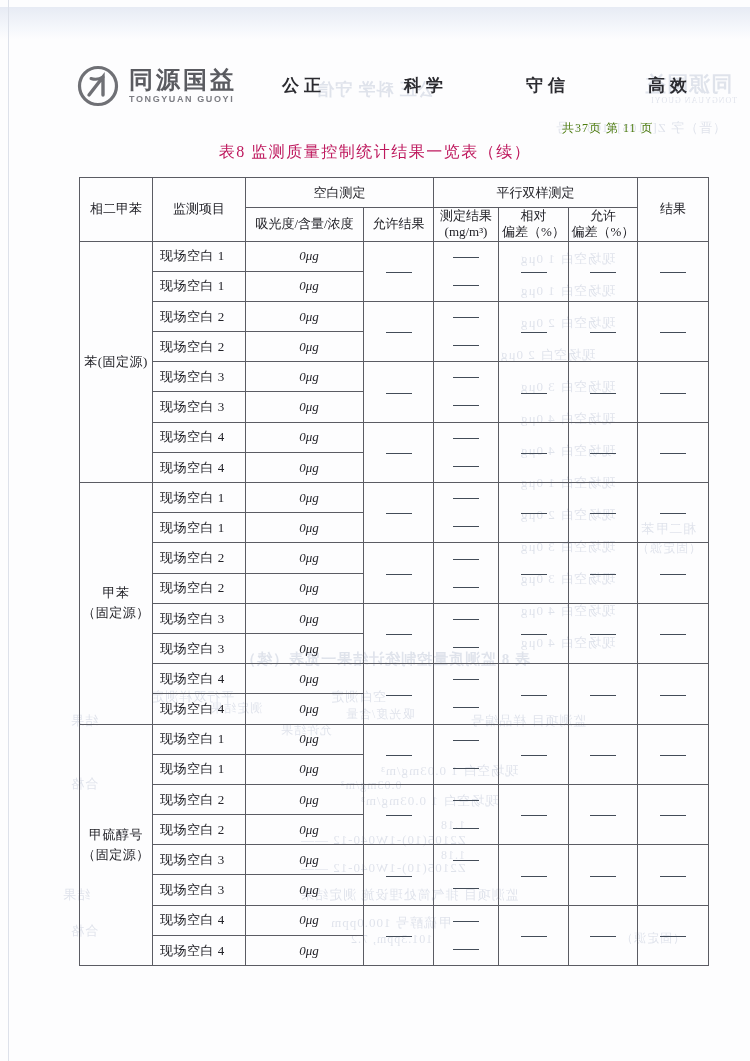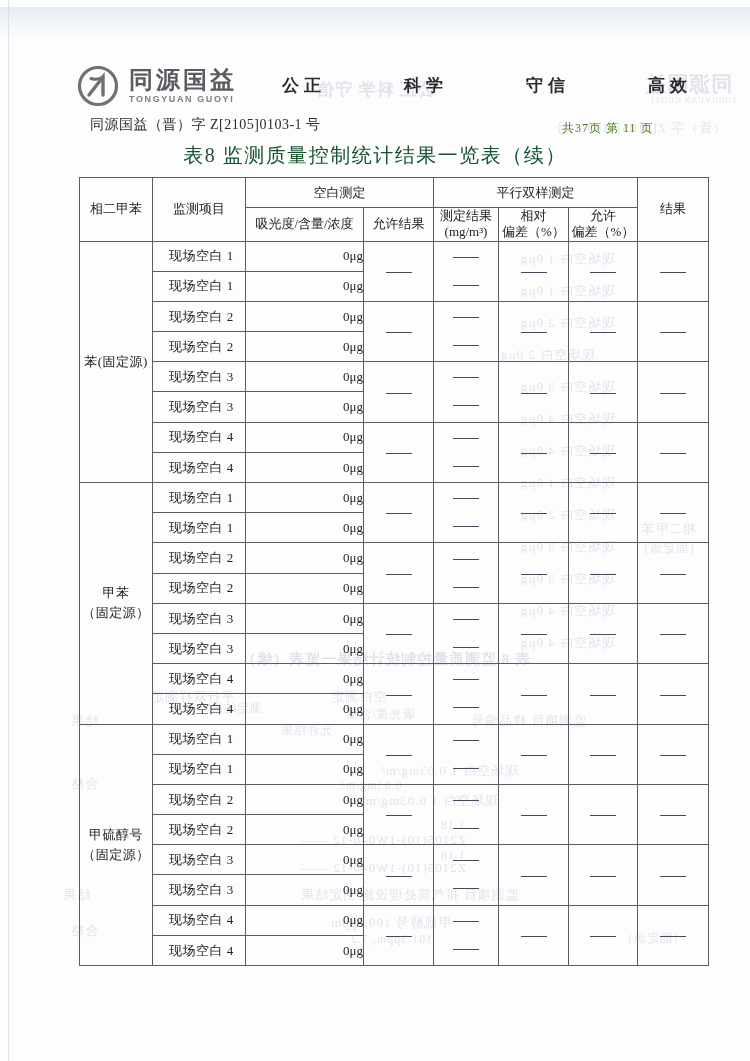--- a/index.html
+++ b/index.html
@@ -18,37 +18,37 @@
   }
   
   .logo-wrap{position:absolute;left:76px;top:64px;display:flex;align-items:center;gap:9px;}
   .logo-icon{width:44px;height:44px;flex:0 0 auto;}
   .logo-text-cn{font-size:24px;font-weight:bold;letter-spacing:3px;color:#5a5b60;line-height:1.05;}
   .logo-text-en{font-size:9px;letter-spacing:1.6px;color:#7c7d83;font-family:"Liberation Sans",sans-serif;font-weight:bold;}
   .slogan{position:absolute;left:282px;top:74px;display:flex;gap:78px;}
   .slogan span{font-size:17px;font-weight:bold;letter-spacing:5px;color:#2b2b30;}
   .doc-number{position:absolute;left:90px;top:116px;font-size:14px;letter-spacing:.5px;color:#2b2b30;}
   .page-info{position:absolute;left:562px;top:120px;font-size:12px;letter-spacing:1px;color:#4d7c0f;}
-  .doc-title{position:absolute;left:0;right:0;top:142px;text-align:center;font-size:20px;letter-spacing:1.5px;color:#14532d;font-weight:500;}
+  .doc-title{position:absolute;left:0;right:0;top:142px;text-align:center;font-size:16px;letter-spacing:1.5px;color:#be185d;font-weight:500;}
   
   table.qc{
     position:absolute;left:79px;top:177px;width:629px;
     border-collapse:collapse;table-layout:fixed;
     border:1.5px solid #45464c;
   }
   .qc th,.qc td{
     border:1px solid #5b5c63;padding:0;margin:0;
     font-size:13px;font-weight:normal;color:#232329;
     text-align:center;vertical-align:middle;line-height:1.2;
   }
   .qc thead tr.h1{height:30px;}
   .qc thead tr.h2{height:33px;}
   .qc tbody tr{height:30.2px;}
-  .qc .sample-cell{text-align:left;padding-left:16px;letter-spacing:.5px;}
-  .qc .value-cell{text-align:right;padding-left:9px;}
+  .qc .sample-cell{text-align:left;padding-left:7px;letter-spacing:.5px;}
+  .qc .value-cell{text-align:center;padding-left:9px;font-style:italic;}
   .qc .project-cell div{line-height:1.55;letter-spacing:.5px;}
   .dash{display:inline-block;width:26px;height:0;border-top:1.6px solid #434c58;vertical-align:middle;}
   .dash-stack{display:flex;flex-direction:column;justify-content:space-around;align-items:center;height:56px;}
   .th-two-line div{line-height:1.25;}
   
   .bleed{position:absolute;left:0;top:0;width:750px;height:1061px;pointer-events:none;}
   .ghost{
     position:absolute;transform:scaleX(-1);
     color:#8d9ab8;opacity:.26;white-space:nowrap;
     filter:blur(.4px);letter-spacing:1px;
@@ -119,21 +119,20 @@
     </div>
   </div>
 
   <div class="slogan">
     <span>公正</span>
     <span>科学</span>
     <span>守信</span>
     <span>高效</span>
   </div>
 
-  <div class="doc-number">同源国益（晋）字 Z[2105]0103-1 号</div>
   <div class="page-info">共37页  第 11 页</div>
 
   <div class="doc-title">表8 监测质量控制统计结果一览表（续）</div>
 
   <table class="qc">
     <colgroup>
       <col style="width:73px">
         <col style="width:93px">
         <col style="width:118px">
         <col style="width:70px">

